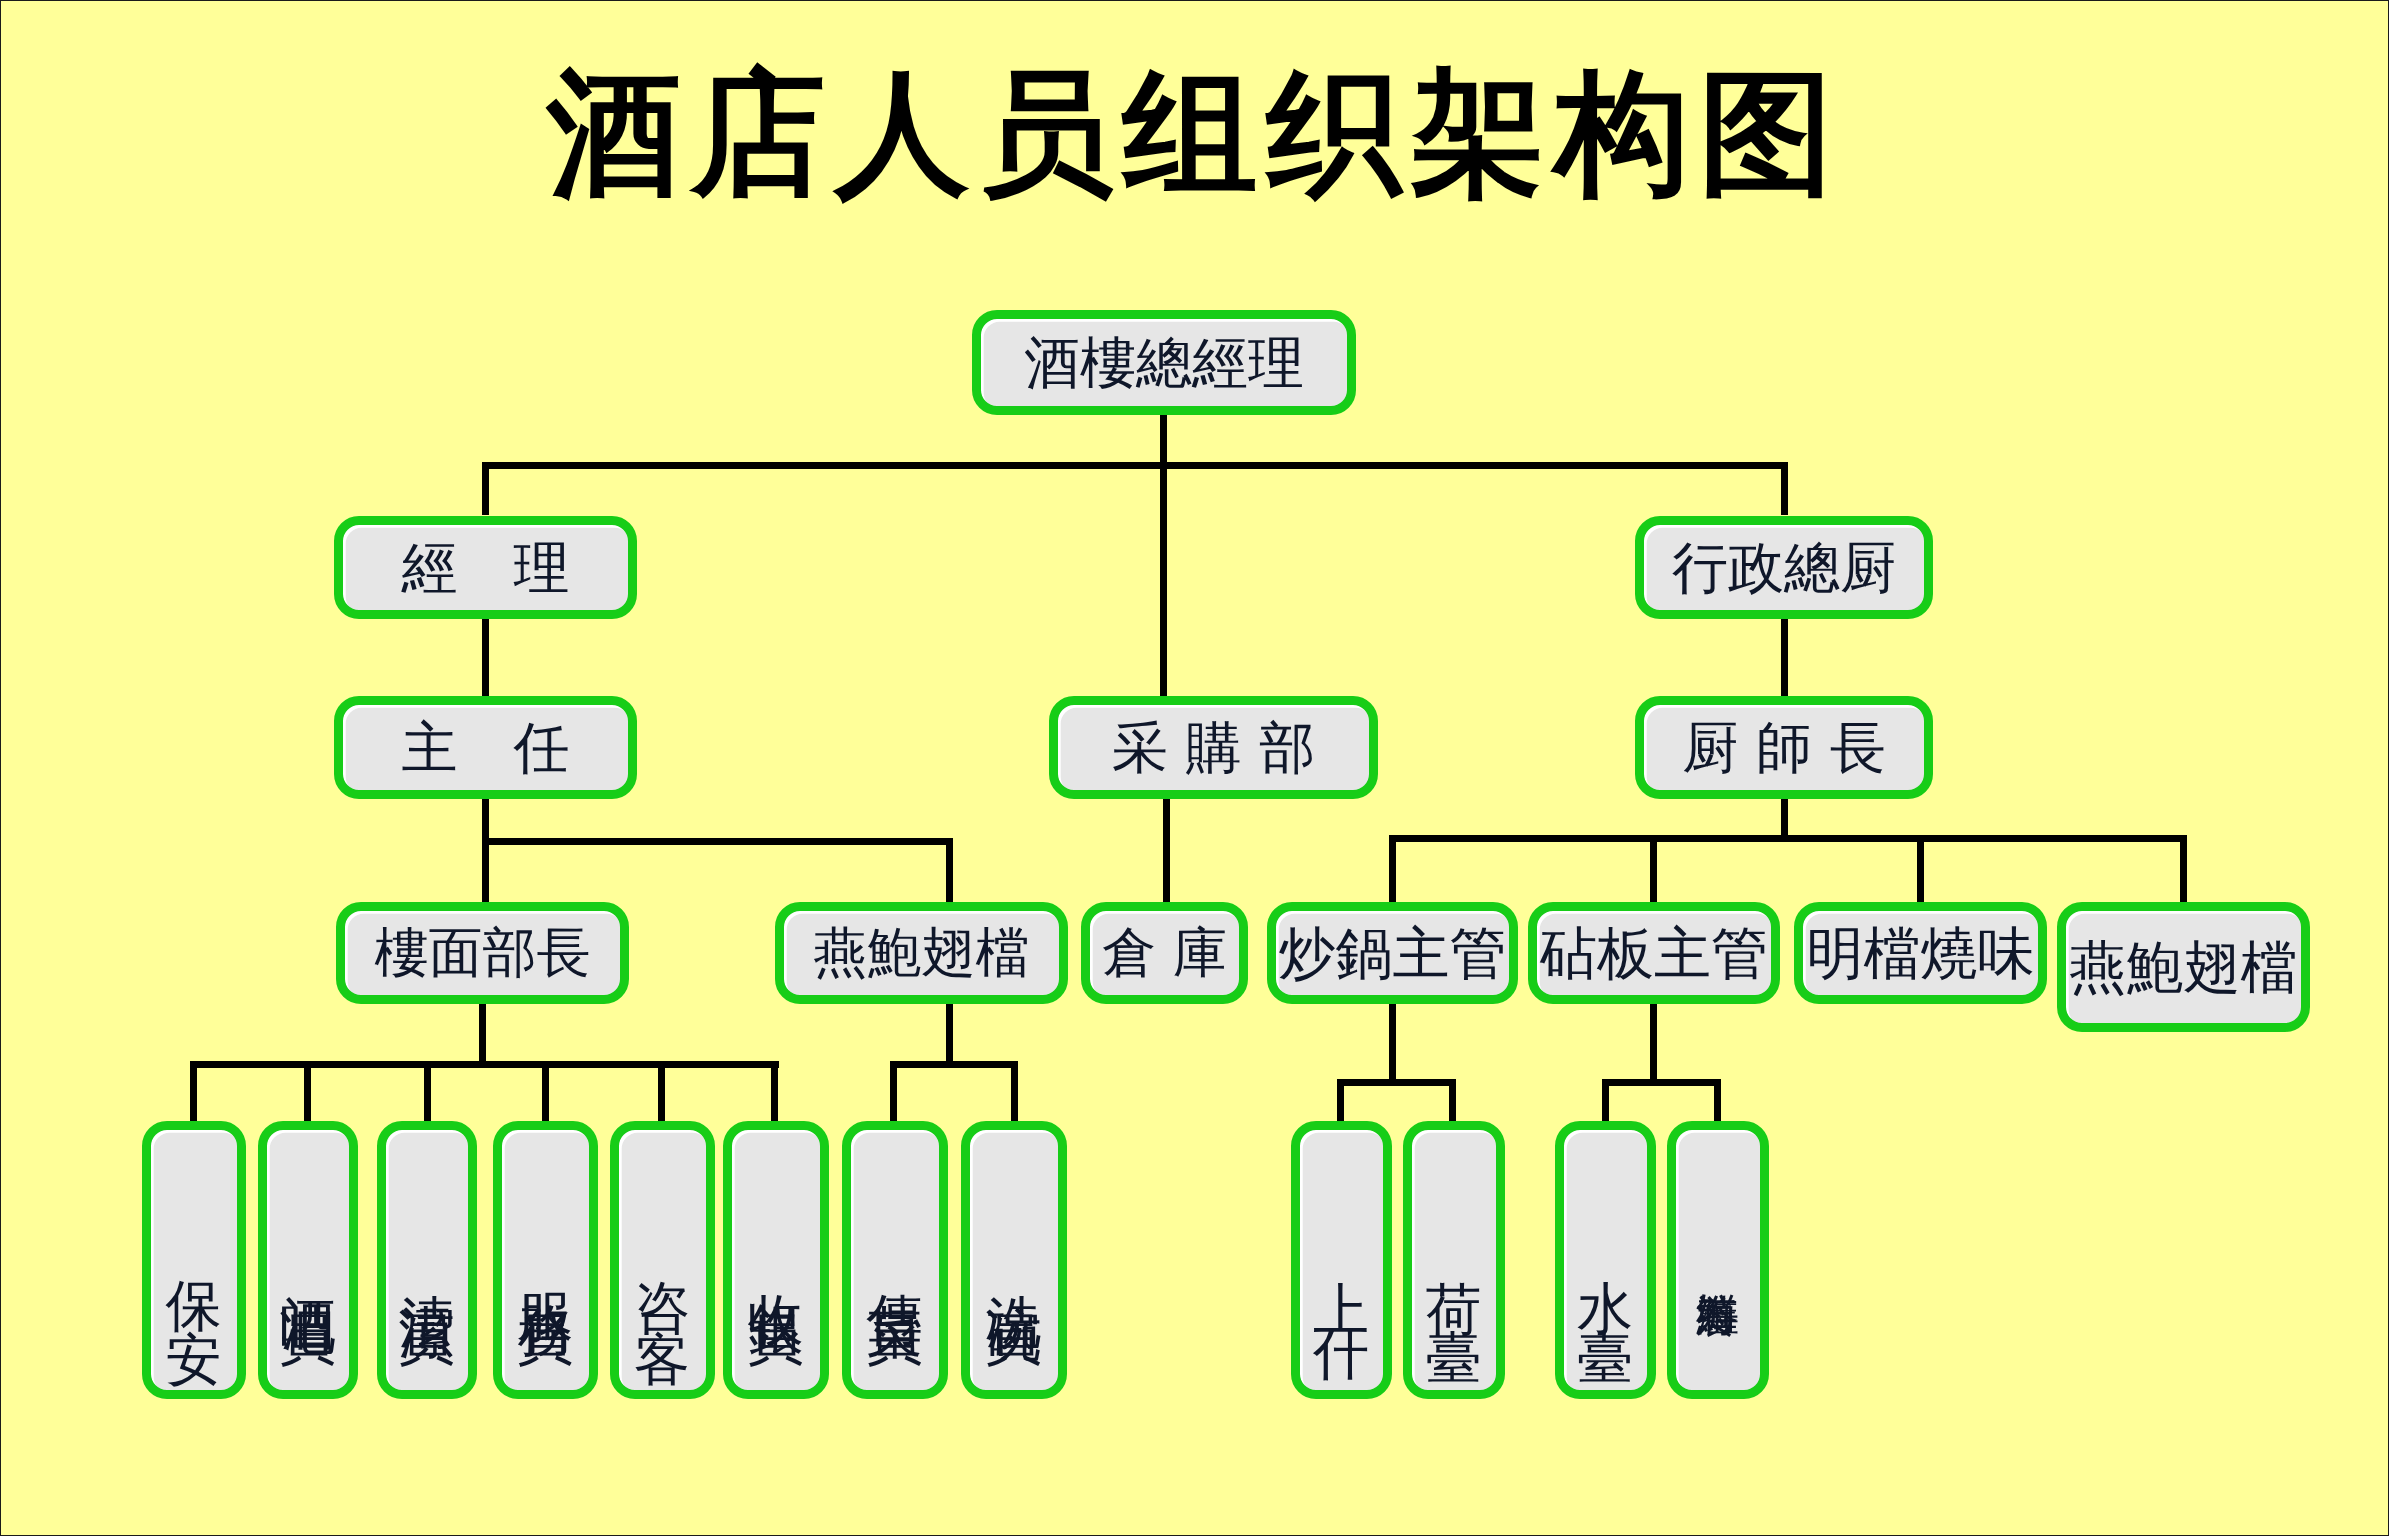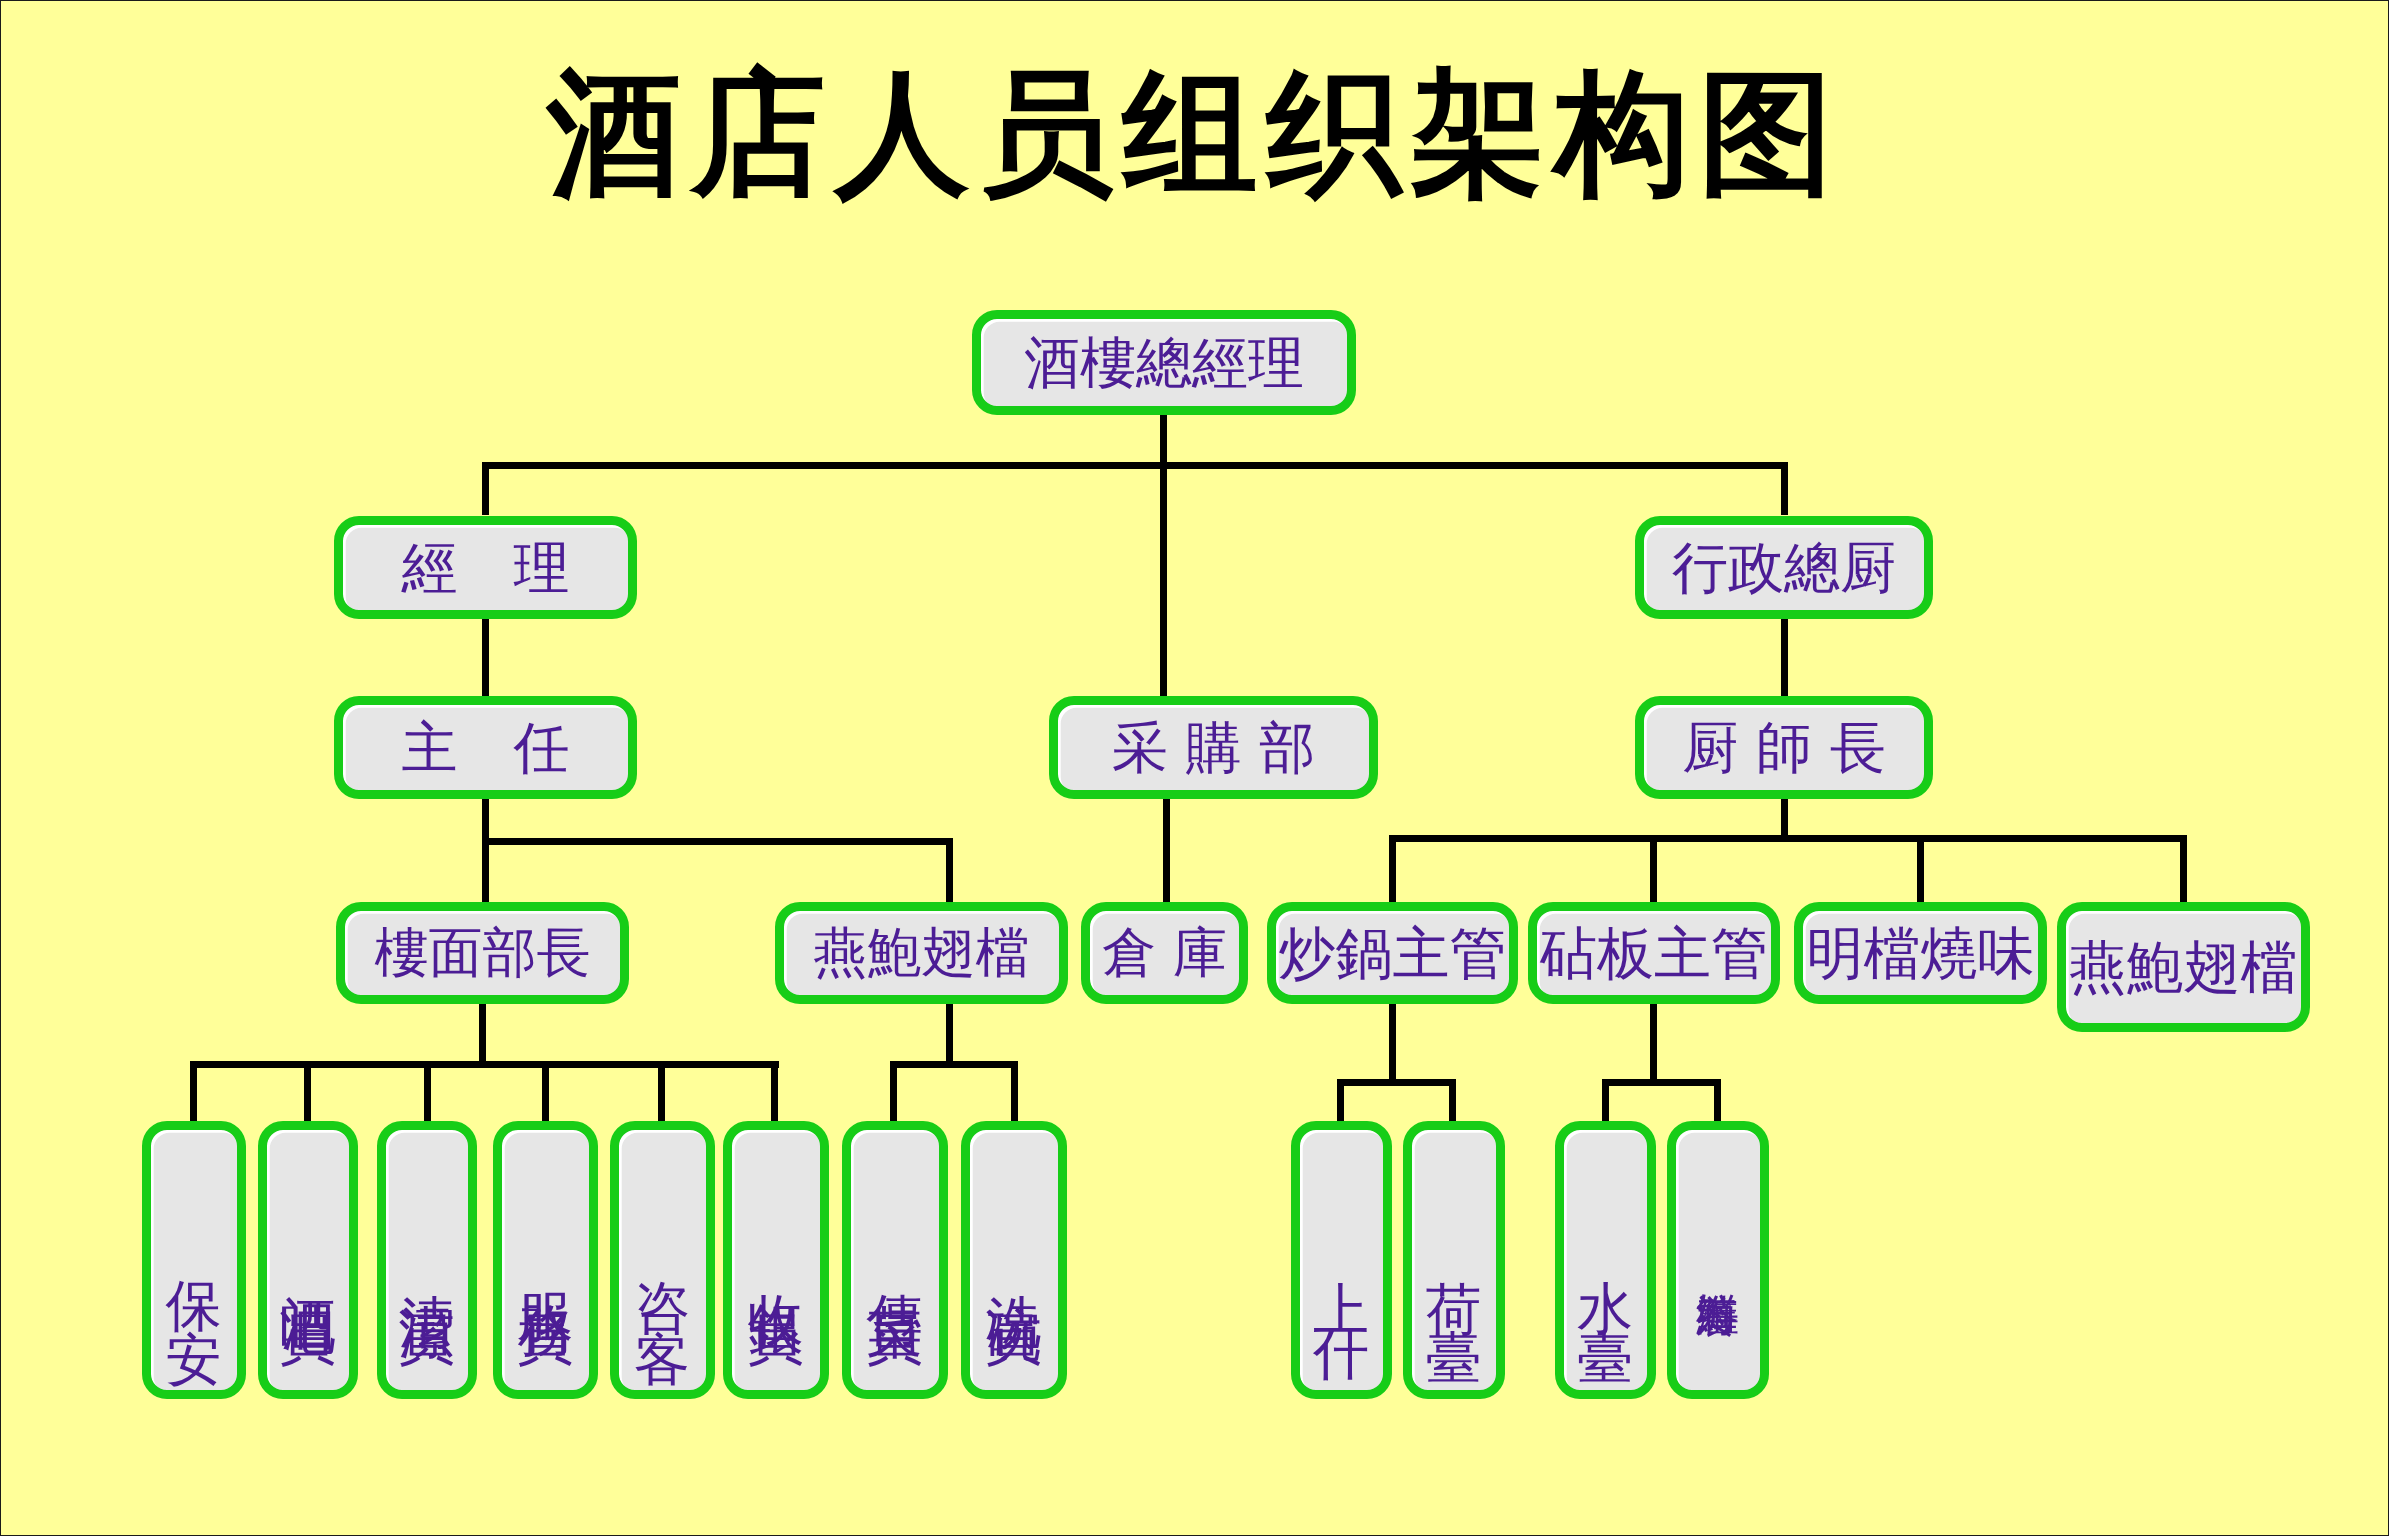--- a/index.html
+++ b/index.html
@@ -19,21 +19,21 @@
     font-size:135px;font-weight:700;color:#000;
     letter-spacing:9px;white-space:nowrap;
   }
   .node{
     position:absolute;
     background:#E6E6E6;
     border:9px solid #17CD17;
     border-radius:25px;
     box-sizing:border-box;
     display:flex;align-items:center;justify-content:center;
-    color:#4c1d95;
+    color:#0f172a;
     box-shadow:inset 2.7px 2.7px 0 #ffffff;
     z-index:2;
   }
   .node .lbl{
     font-size:52px;line-height:1;white-space:nowrap;
     font-weight:500;
   }
   .node.big .lbl{font-size:56px;}
   .node.lvl4 .lbl{font-size:54px;}
   .node.lvl4r .lbl{font-size:57px;}

